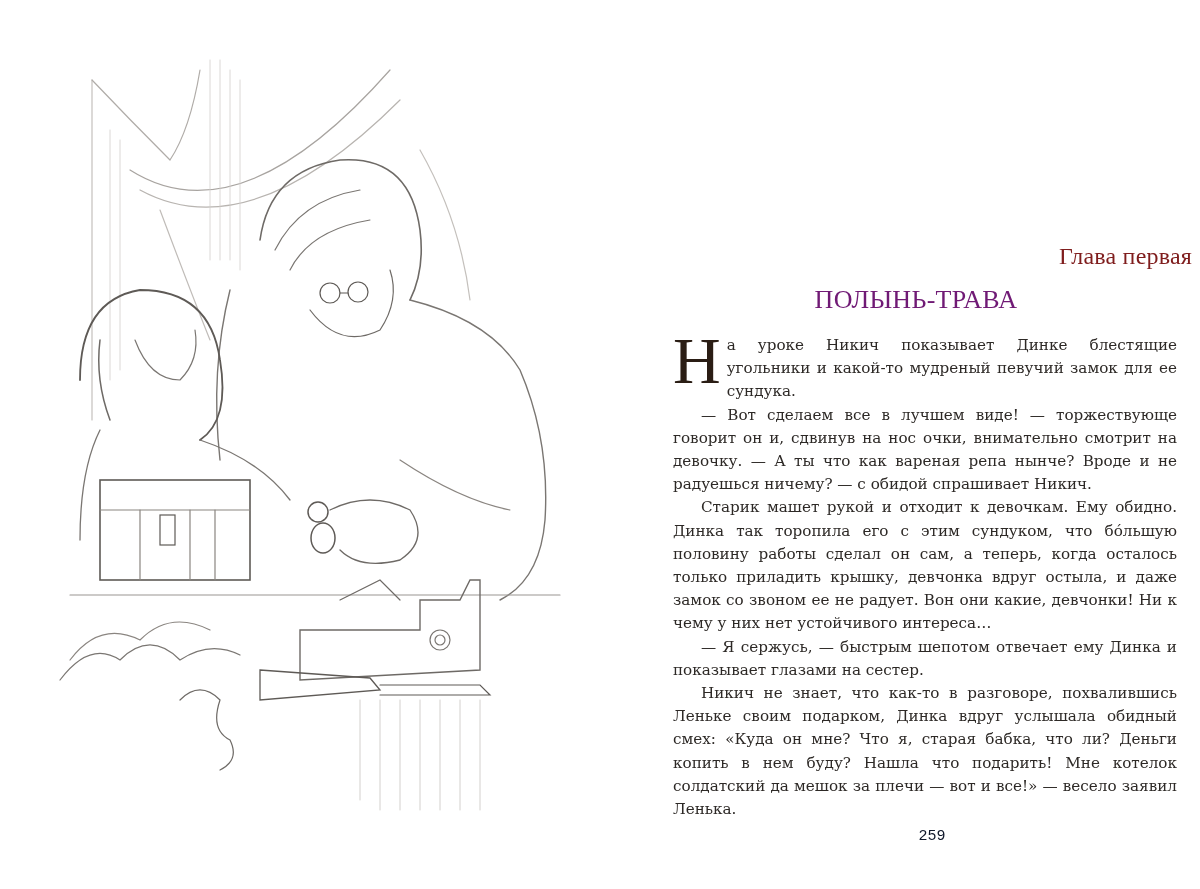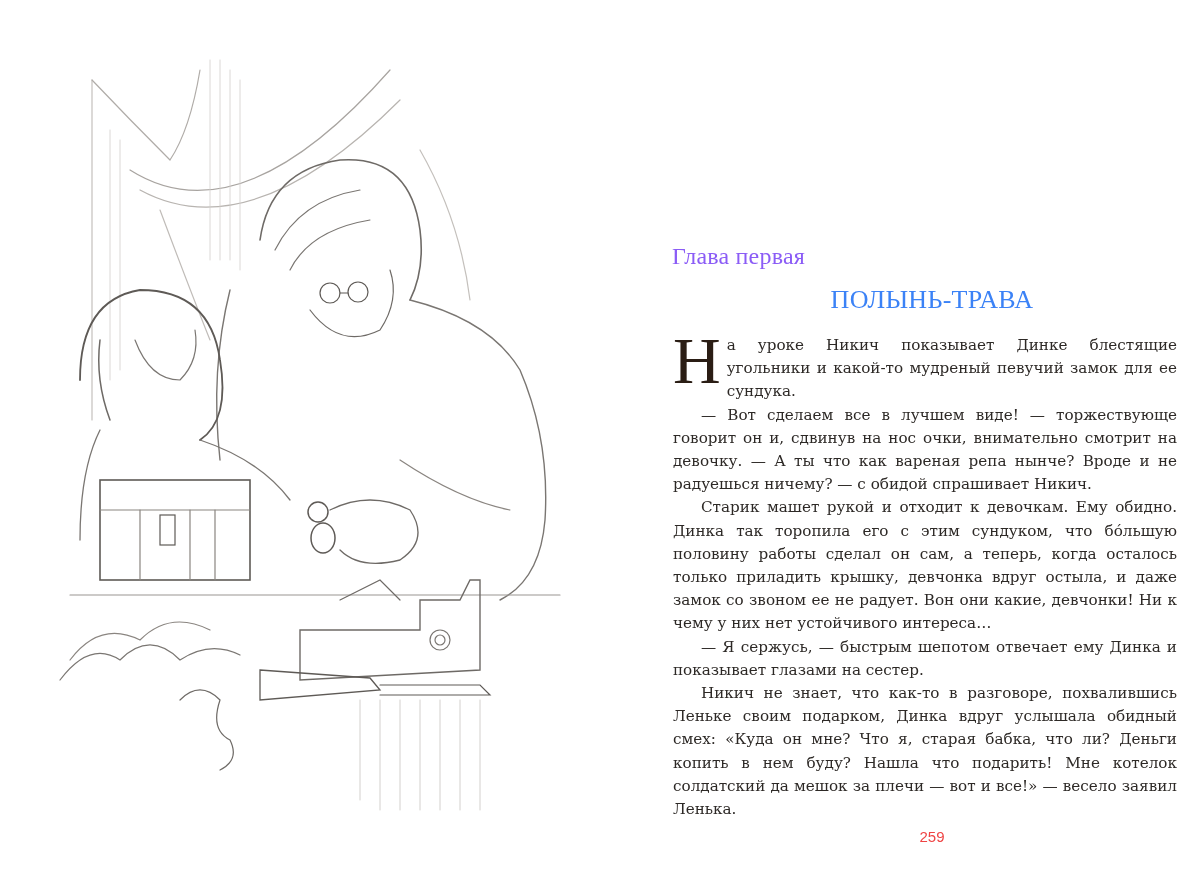--- a/index.html
+++ b/index.html
@@ -3,28 +3,28 @@
 <meta charset="utf-8">
 <style>
   html, body { margin: 0; padding: 0; background: #ffffff; }
   body { width: 1200px; height: 889px; position: relative; overflow: hidden; font-family: "DejaVu Serif", "Liberation Serif", serif; color: #2b2623; }
   .spread { position: absolute; inset: 0; }
   .left-page { position: absolute; left: 0; top: 0; width: 600px; height: 889px; }
   .right-page { position: absolute; left: 600px; top: 0; width: 600px; height: 889px; }
   .illustration { position: absolute; left: 40px; top: 40px; width: 560px; height: 780px; }
   .illustration svg { width: 100%; height: 100%; }
 
-  .chapter-label { position: absolute; left: 72px; width: 520px; top: 243px; text-align: left; font-family: "Liberation Serif", serif; font-size: 24px; color: #8b5cf6; letter-spacing: 0.2px; }
-  .chapter-title { position: absolute; left: 72px; width: 520px; top: 285px; text-align: center; font-family: "Liberation Serif", serif; font-size: 26px; color: #3b82f6; letter-spacing: 0.3px; }
+  .chapter-label { position: absolute; left: 72px; width: 520px; top: 243px; text-align: right; font-family: "Liberation Serif", serif; font-size: 24px; color: #7f1d1d; letter-spacing: 0.2px; }
+  .chapter-title { position: absolute; left: 56px; width: 520px; top: 285px; text-align: center; font-family: "Liberation Serif", serif; font-size: 26px; color: #701a75; letter-spacing: 0.3px; }
 
   .body-text { position: absolute; left: 73px; top: 334px; width: 504px; font-family: "DejaVu Serif", serif; font-size: 15.2px; line-height: 23.2px; color: #2d2926; text-align: justify; }
   .body-text p { margin: 0; text-indent: 28px; }
   .body-text p.first { text-indent: 0; }
   .dropcap { float: left; font-family: "Liberation Serif", serif; font-size: 66px; line-height: 50px; height: 46px; margin: 2px 6px 0 0; color: #2a1d14; }
-  .page-number { position: absolute; left: 72px; width: 520px; top: 828px; text-align: center; font-family: Liberation Sans, sans-serif; font-size: 15px; color: #ef4444; }
+  .page-number { position: absolute; left: 72px; width: 520px; top: 828px; text-align: center; font-family: Liberation Mono, monospace; font-size: 15px; color: #0f172a; }
 </style>
 </head>
 <body>
 
 <div class="spread">
 
   <div class="left-page">
     <div class="illustration">
       <svg viewBox="0 0 560 780" xmlns="http://www.w3.org/2000/svg">
         <g fill="none" stroke="#8a8580" stroke-width="1.2" stroke-linecap="round">

